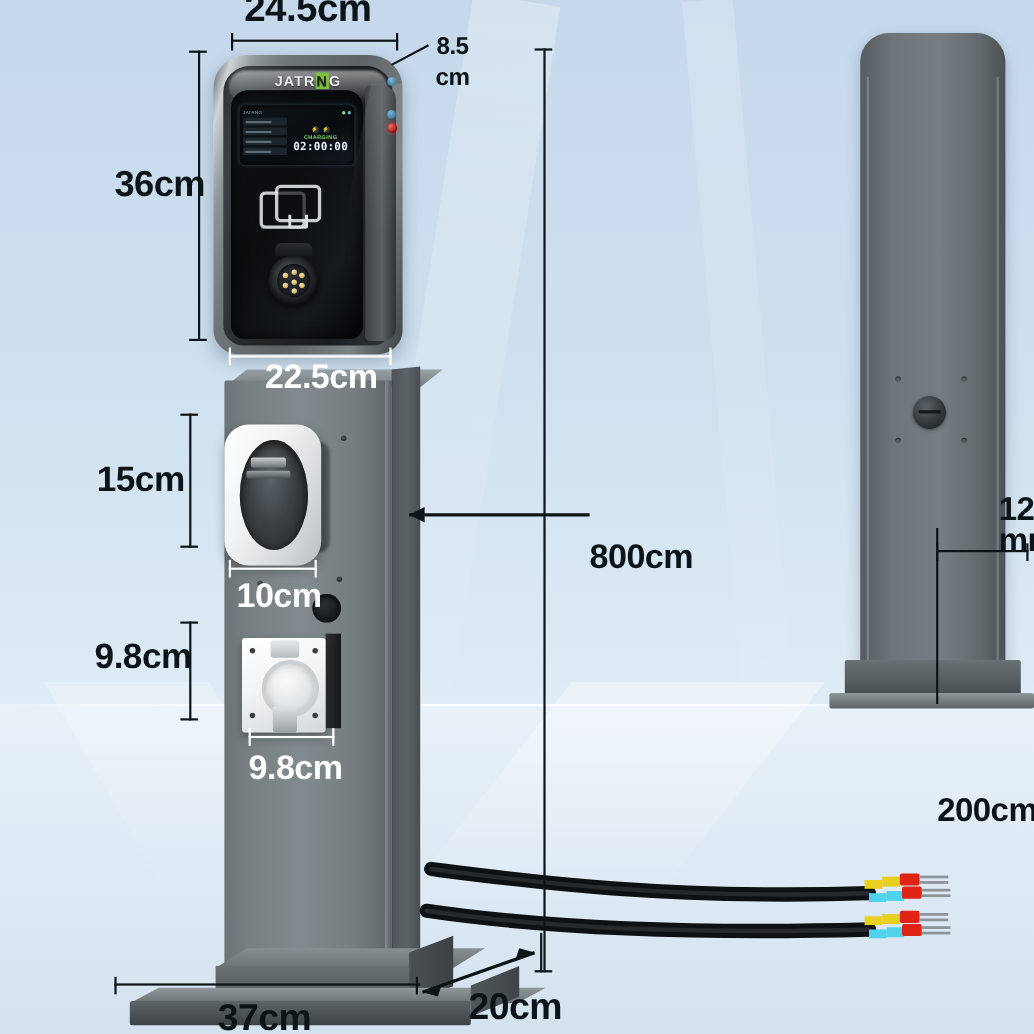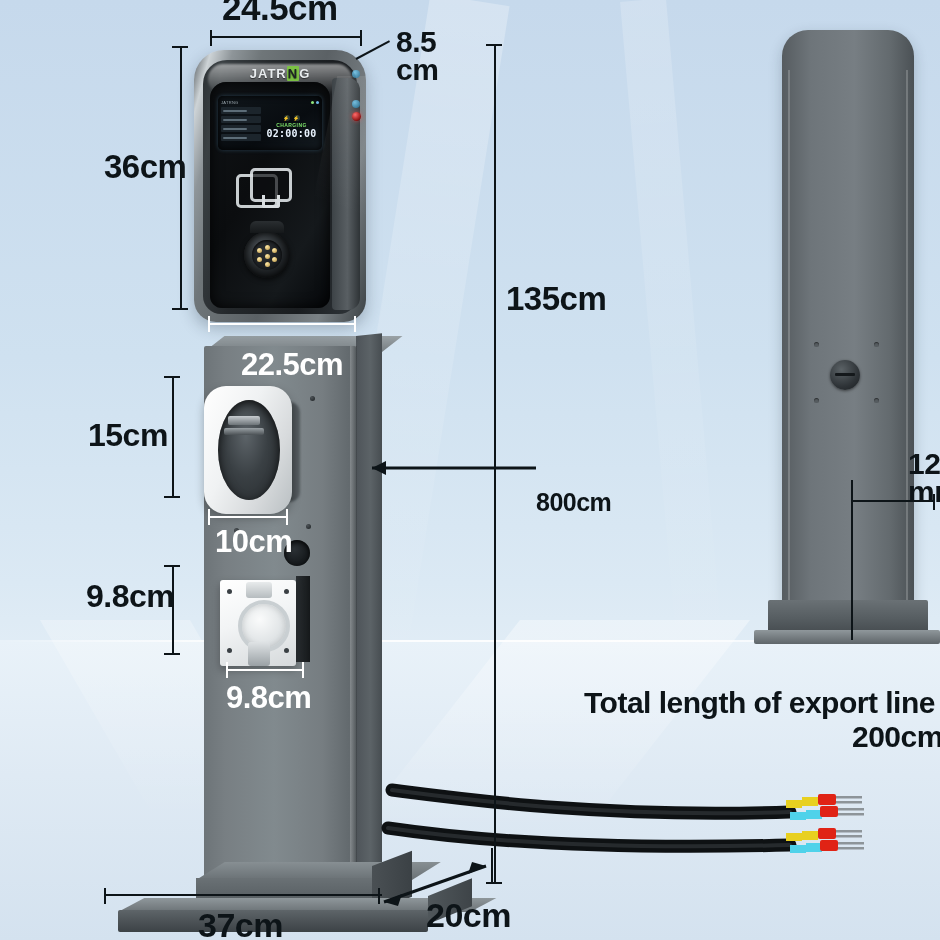--- a/index.html
+++ b/index.html
@@ -444,34 +444,34 @@
     <div class="back-base"></div>
     <div class="back-plate"></div>
   </div>
 
   <div class="hline" style="left:210px;top:36px;width:152px;"></div>
   <div class="cap-h" style="left:210px;top:30px;"></div>
   <div class="cap-h" style="left:360px;top:30px;"></div>
   <div class="dimlbl" style="left:222px;top:-12px;font-size:35px;">24.5cm</div>
 
   <div class="hline" style="left:356px;top:58px;width:38px;transform:rotate(-28deg);transform-origin:left center;"></div>
-  <div class="dimlbl" style="left:396px;top:28px;font-size:30px;line-height:28px;">
+  <div class="dimlbl" style="left:396px;top:28px;font-size:22px;line-height:28px;text-align:center;">
     <span style="display:block">8.5</span>
     <span style="display:block">cm</span>
   </div>
 
   <div class="vline" style="left:180px;top:46px;height:264px;"></div>
   <div class="cap-v" style="left:172px;top:46px;"></div>
   <div class="cap-v" style="left:172px;top:308px;"></div>
   <div class="dimlbl" style="left:104px;top:148px;font-size:33px;">36cm</div>
 
   <div class="hline white" style="left:208px;top:323px;width:148px;"></div>
   <div class="cap-h white" style="left:208px;top:316px;"></div>
   <div class="cap-h white" style="left:354px;top:316px;"></div>
-  <div class="dimlbl white" style="left:241px;top:325px;font-size:31px;margin-top:22px;">22.5cm</div>
+  <div class="dimlbl white" style="left:241px;top:325px;font-size:31px;">22.5cm</div>
 
   <div class="vline" style="left:172px;top:376px;height:122px;"></div>
   <div class="cap-v" style="left:164px;top:376px;"></div>
   <div class="cap-v" style="left:164px;top:496px;"></div>
   <div class="dimlbl" style="left:88px;top:417px;font-size:32px;">15cm</div>
 
   <div class="hline white" style="left:208px;top:516px;width:80px;"></div>
   <div class="cap-h white" style="left:208px;top:509px;"></div>
   <div class="cap-h white" style="left:286px;top:509px;"></div>
   <div class="dimlbl white" style="left:215px;top:524px;font-size:31px;">10cm</div>
@@ -482,39 +482,37 @@
   <div class="dimlbl" style="left:86px;top:578px;font-size:32px;">9.8cm</div>
 
   <div class="hline white" style="left:226px;top:669px;width:78px;"></div>
   <div class="cap-h white" style="left:226px;top:662px;"></div>
   <div class="cap-h white" style="left:302px;top:662px;"></div>
   <div class="dimlbl white" style="left:226px;top:680px;font-size:31px;">9.8cm</div>
 
   <div class="vline" style="left:494px;top:44px;height:840px;"></div>
   <div class="cap-v" style="left:486px;top:44px;"></div>
   <div class="cap-v" style="left:486px;top:882px;"></div>
-  <div class="dimlbl" style="left:506px;top:280px;font-size:33px;">135cm</div>
 
   <svg style="position:absolute;left:360px;top:450px;width:180px;height:40px;">
     <line x1="12" y1="18" x2="176" y2="18" stroke="#0d1418" stroke-width="3"></line>
     <polygon points="12,18 26,11 26,25" fill="#0d1418"></polygon>
   </svg>
-  <div class="dimlbl" style="left:536px;top:488px;font-size:25px;">800cm</div>
+  <div class="dimlbl" style="left:536px;top:488px;font-size:31px;">800cm</div>
 
   <div class="vline" style="left:851px;top:480px;height:160px;"></div>
 
   <div class="hline" style="left:851px;top:500px;width:84px;"></div>
   <div class="cap-h" style="left:851px;top:494px;"></div>
   <div class="cap-h" style="left:933px;top:494px;"></div>
   <div class="dimlbl" style="left:908px;top:450px;font-size:30px;line-height:28px;">
     <span style="display:block">12</span>
     <span style="display:block">mm</span>
   </div>
 
-  <div class="dimlbl" style="left:584px;top:686px;font-size:30px;">Total length of export line</div>
   <div class="dimlbl" style="left:852px;top:720px;font-size:30px;text-align:right;">200cm</div>
 
   <div class="hline" style="left:104px;top:894px;width:278px;"></div>
   <div class="cap-h" style="left:104px;top:888px;"></div>
   <div class="cap-h" style="left:378px;top:888px;"></div>
   <div class="dimlbl" style="left:198px;top:906px;font-size:34px;">37cm</div>
 
   <svg style="position:absolute;left:376px;top:856px;width:130px;height:60px;">
     <line x1="8" y1="46" x2="110" y2="10" stroke="#0d1418" stroke-width="3"></line>
     <polygon points="8,46 26,38 22,50" fill="#0d1418"></polygon>

